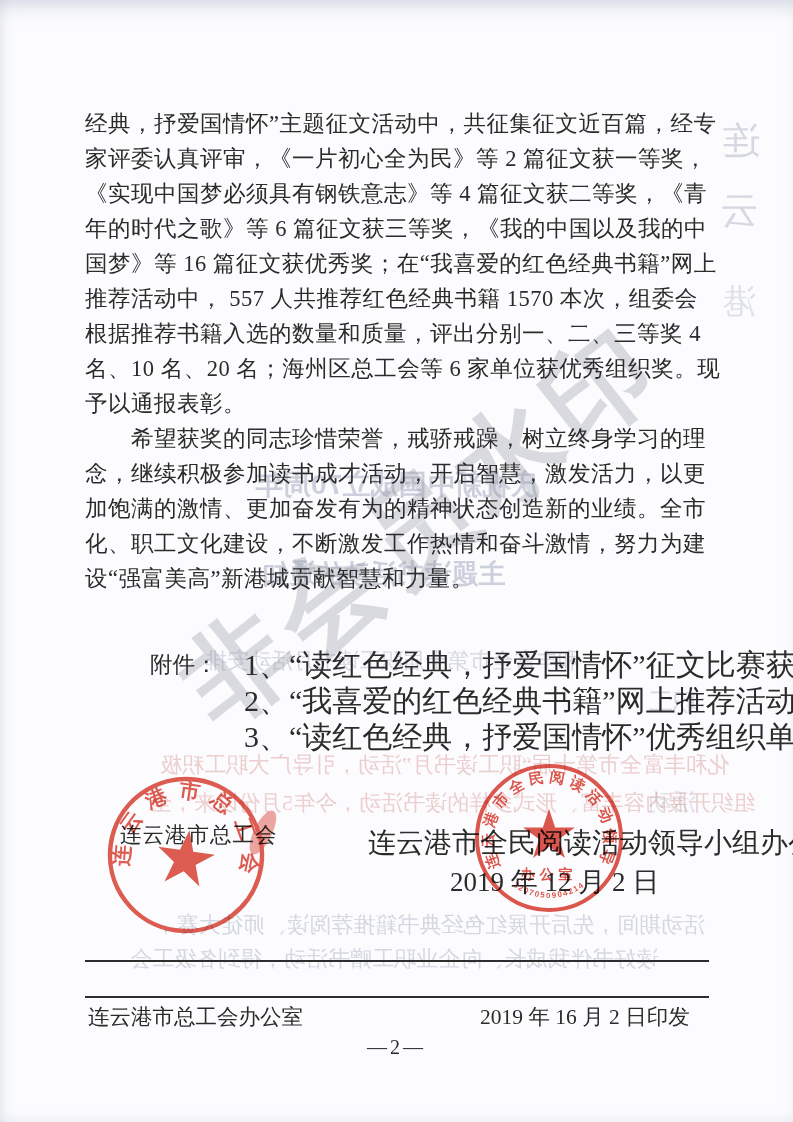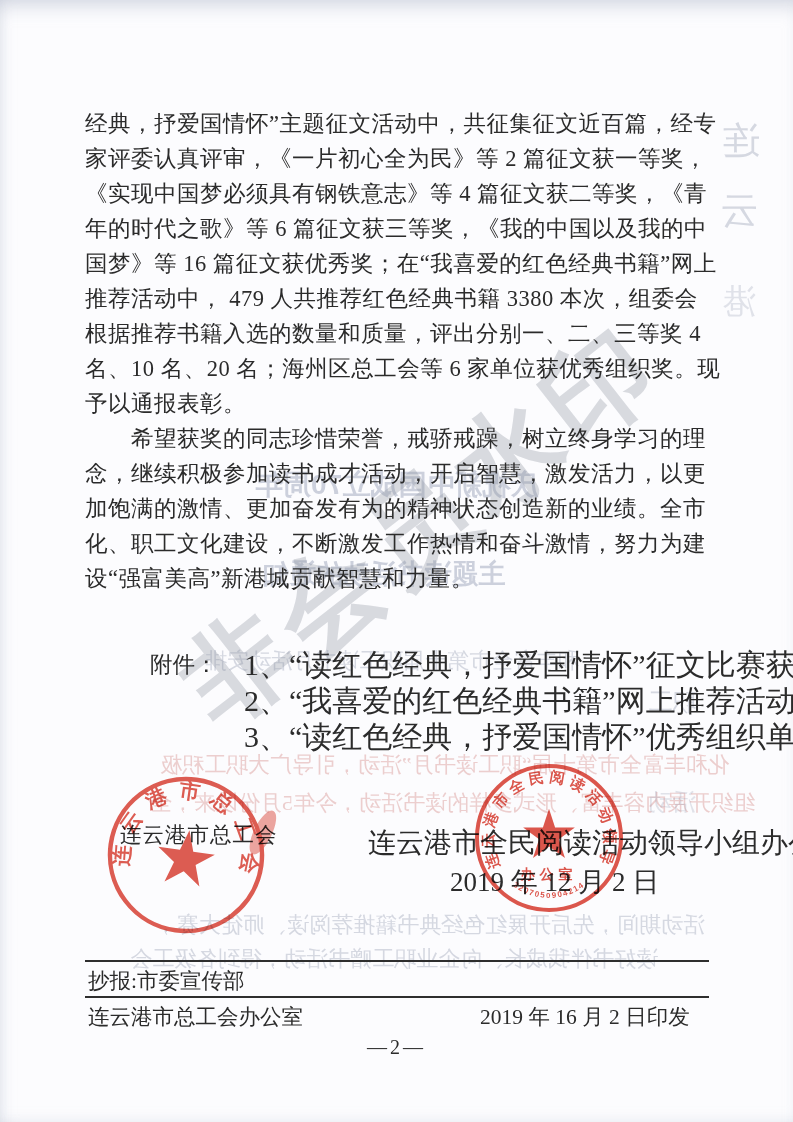--- a/index.html
+++ b/index.html
@@ -59,21 +59,21 @@
   <div class="ghost" style="left:648px;top:788px;font-size:24px;color:rgba(150,158,178,.28);">活动</div>
 
   <div class="watermark">非会员水印</div>
 
   <div class="bodyblock">
     <div class="tline">经典，抒爱国情怀”主题征文活动中，共征集征文近百篇，经专</div>
     <div class="tline">家评委认真评审，《一片初心全为民》等 2 篇征文获一等奖，</div>
     <div class="tline">《实现中国梦必须具有钢铁意志》等 4 篇征文获二等奖，《青</div>
     <div class="tline">年的时代之歌》等 6 篇征文获三等奖，《我的中国以及我的中</div>
     <div class="tline">国梦》等 16 篇征文获优秀奖；在“我喜爱的红色经典书籍”网上</div>
-    <div class="tline">推荐活动中， 479 人共推荐红色经典书籍 3380 本次，组委会</div>
+    <div class="tline">推荐活动中， 557 人共推荐红色经典书籍 1570 本次，组委会</div>
     <div class="tline">根据推荐书籍入选的数量和质量，评出分别一、二、三等奖 4</div>
     <div class="tline">名、10 名、20 名；海州区总工会等 6 家单位获优秀组织奖。现</div>
     <div class="tline">予以通报表彰。</div>
     <div class="tline">　　希望获奖的同志珍惜荣誉，戒骄戒躁，树立终身学习的理</div>
     <div class="tline">念，继续积极参加读书成才活动，开启智慧，激发活力，以更</div>
     <div class="tline">加饱满的激情、更加奋发有为的精神状态创造新的业绩。全市</div>
     <div class="tline">化、职工文化建设，不断激发工作热情和奋斗激情，努力为建</div>
     <div class="tline">设“强富美高”新港城贡献智慧和力量。</div>
   </div>
 
@@ -108,19 +108,18 @@
       <textPath href="#sealR-arc" startOffset="50%" text-anchor="middle">连云港市全民阅读活动领导</textPath>
     </text>
     <polygon points="0,-40 8.98,-12.36 38.04,-12.36 14.53,4.72 23.51,32.36 0,15.28 -23.51,32.36 -14.53,4.72 -38.04,-12.36 -8.98,-12.36" transform="translate(80,78) scale(0.68)" fill="#d8392c"></polygon>
     <text x="80" y="121" text-anchor="middle" font-size="14" letter-spacing="5">办公室</text>
     <text font-size="8" letter-spacing="1.5">
       <textPath href="#sealR-bottom" startOffset="50%" text-anchor="middle">3207050904214</textPath>
     </text>
   </svg>
 
   <div class="footer-line" style="top:960px;"></div>
-  <div class="footer-text" style="left:88px;top:966px;">抄报:市委宣传部</div>
   <div class="footer-line" style="top:996px;"></div>
   <div class="footer-text" style="left:88px;top:1002px;">连云港市总工会办公室</div>
   <div class="footer-text" style="left:480px;top:1002px;">2019 年 16 月 2 日印发</div>
   <div class="pagenum">—2—</div>
 
 </div>
 
 </body></html>

